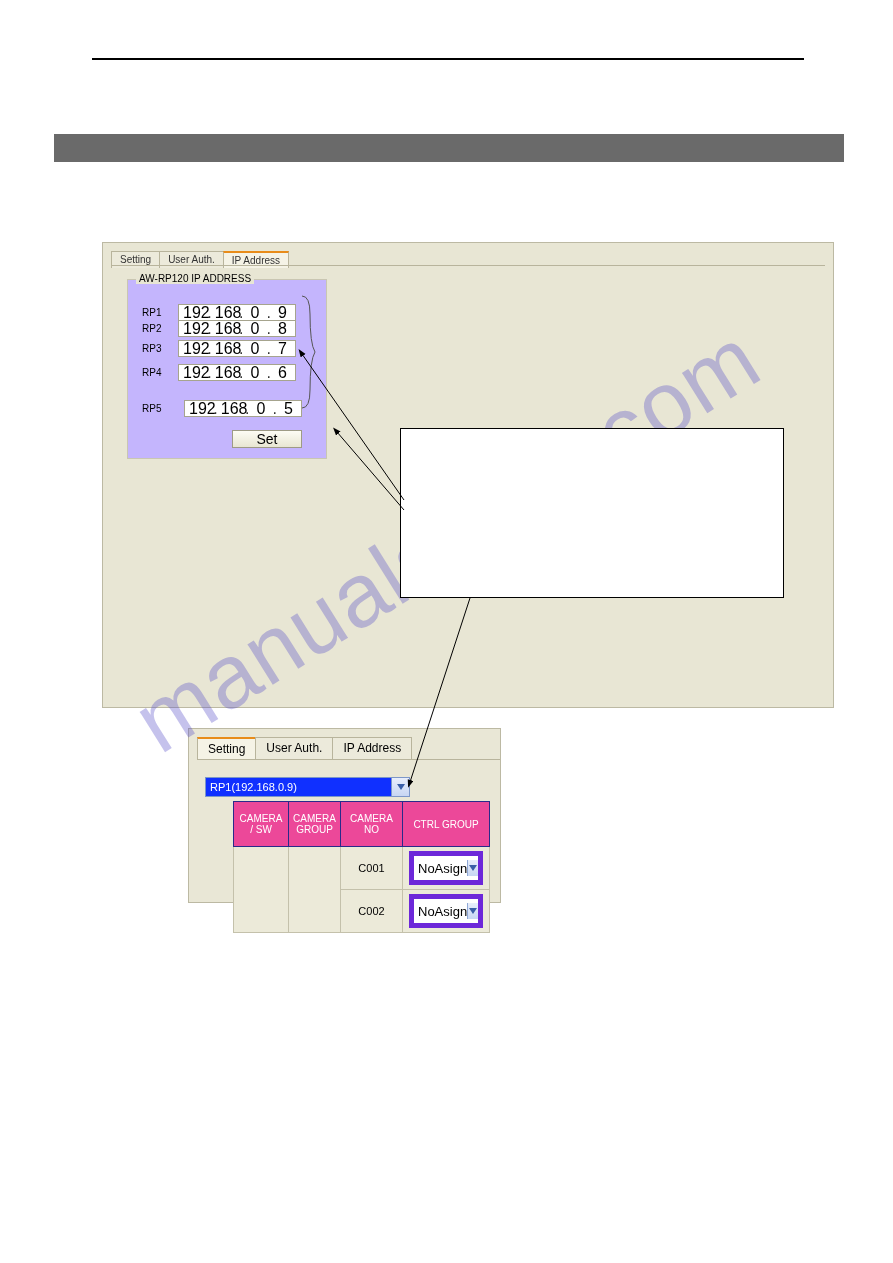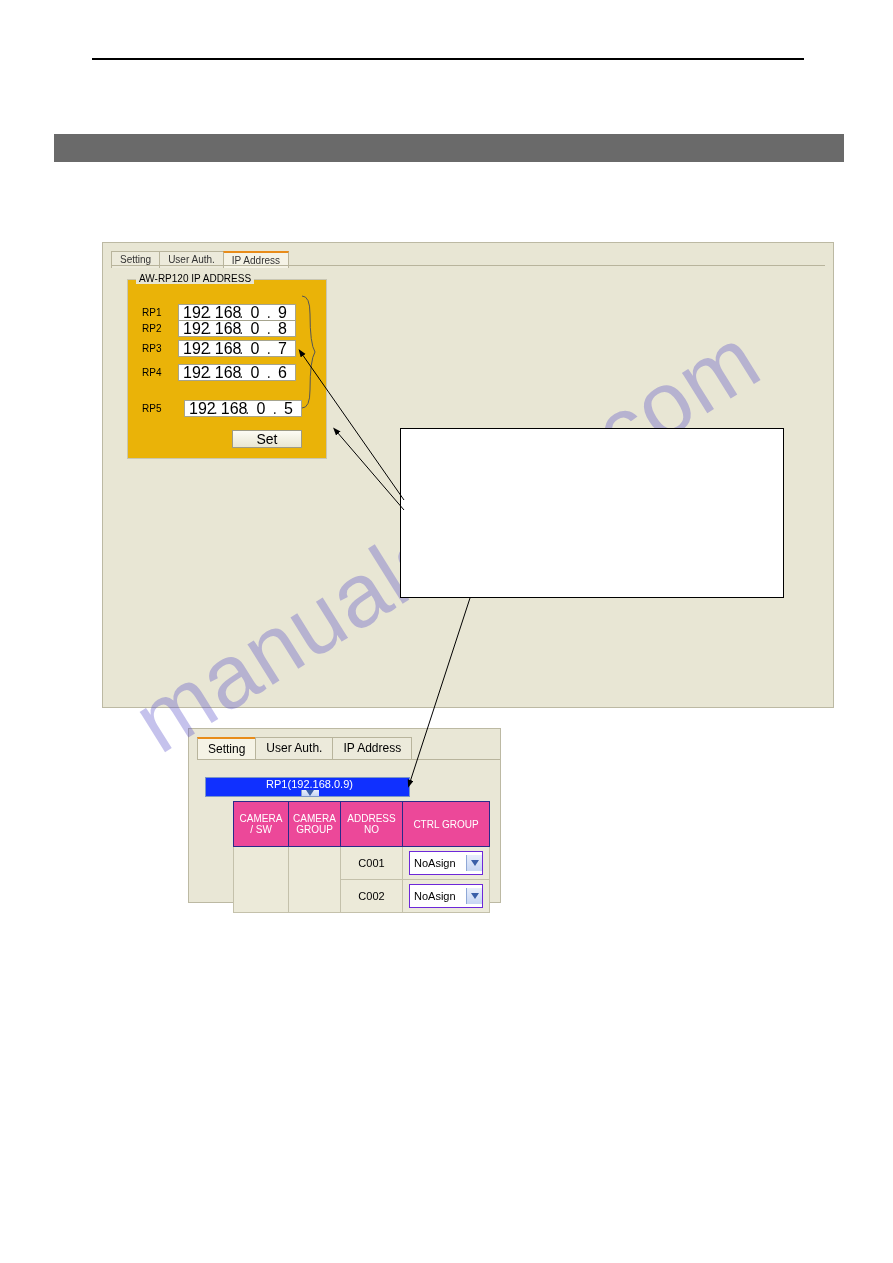--- a/index.html
+++ b/index.html
@@ -68,21 +68,21 @@
     left: 8px; right: 8px;
     height: 1px;
     background: #b8b49c;
   }
   .groupbox {
     position: absolute;
     left: 24px; top: 36px;
     width: 200px;
     height: 180px;
     border: 1px solid #c9c6b2;
-    background: #eab308;
+    background: #c4b5fd;
   }
   .groupbox .gtitle {
     position: absolute;
     top: -7px; left: 8px;
     background: #e8e6d4;
     font-size: 10px;
     padding: 0 3px;
   }
   .iprow {
     position: absolute;
@@ -164,21 +164,20 @@
   .combo {
     position: absolute;
     left: 16px; top: 48px;
     width: 205px; height: 20px;
     background: #1030ff;
     border: 1px solid #7c97c8;
     display: flex;
     align-items: center;
     justify-content: space-between;
     padding-left: 4px;
-    flex-direction: column;
   }
   .combo .ctext {
     color: #ffffff;
     font-size: 11px;
     background: #1030ff;
   }
   .combo .cbtn {
     width: 18px; height: 18px;
     background: linear-gradient(#e8eefc, #c7d6f3);
     border-left: 1px solid #7c97c8;
@@ -206,25 +205,25 @@
     font-size: 11px;
     border: 1px solid #c4c1ab;
     text-align: center;
     padding: 4px 6px;
     height: 26px;
   }
   .sel {
     display: inline-flex;
     align-items: center;
     justify-content: space-between;
-    width: 74px; height: 24px;
+    width: 74px; height: 34px;
     background: #ffffff;
-    border: 1px solid #6d28d9;
+    border: 5px solid #6d28d9;
     padding-left: 4px;
-    font-size: 11px;
+    font-size: 13px;
   }
   .sel .sbtn {
     width: 16px; height: 16px;
     background: linear-gradient(#e8eefc, #c7d6f3);
     border-left: 1px solid #8fa8d6;
     display: flex; align-items: center; justify-content: center;
   }
 </style>
 </head>
 <body>
@@ -331,21 +330,21 @@
           <path d="M0 0 L8 0 L4 6 Z" fill="#3a5fa8"></path>
         </svg>
     </span>
   </div>
 
   <table class="tbl">
     <tbody>
         <tr>
       <th style="width:55px;">CAMERA / SW</th>
       <th style="width:52px;">CAMERA GROUP</th>
-      <th style="width:62px;">ADDRESS NO</th>
+      <th style="width:62px;">CAMERA NO</th>
       <th style="width:86px;">CTRL GROUP</th>
     </tr>
     <tr>
       <td rowspan="2"></td>
       <td rowspan="2"></td>
       <td>C001</td>
       <td>
         <span class="sel">
           <span>NoAsign</span>
           <span class="sbtn">

